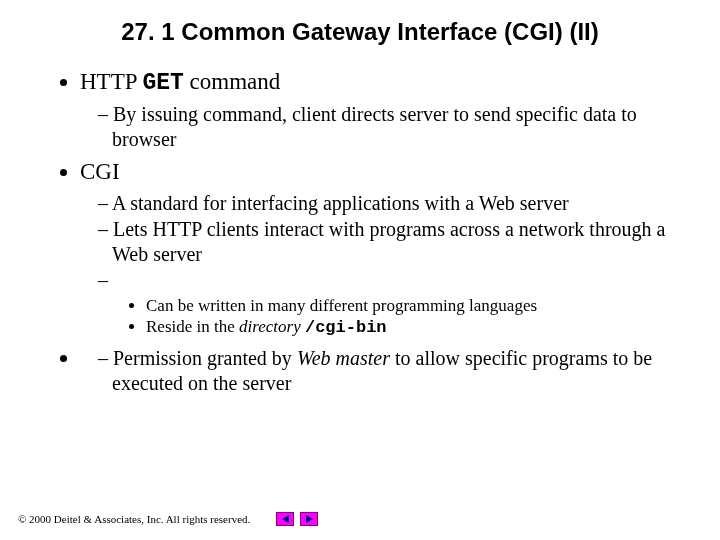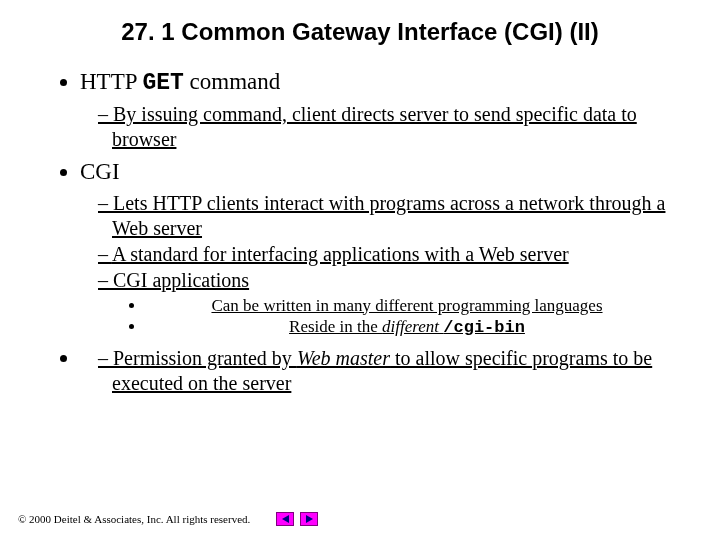--- a/index.html
+++ b/index.html
@@ -37,36 +37,34 @@
     list-style: none;
     margin: 4px 0 6px 0;
     padding-left: 18px;
   }
   ul.lvl2 > li {
     font-size: 20px;
     line-height: 1.25;
     text-indent: -14px;
     padding-left: 14px;
     margin-bottom: 1px;
-    text-decoration: underline;
   }
   ul.lvl2 > li::before {
     content: "– ";
   }
   ul.lvl3 {
     list-style: disc;
     margin: 2px 0 4px 0;
     padding-left: 34px;
   }
   ul.lvl3 > li {
     font-size: 17px;
     line-height: 1.25;
     text-indent: 0;
     padding-left: 0;
-    text-align: center;
   }
   .mono {
     font-family: "Courier New", Courier, monospace;
     font-weight: bold;
   }
   .ital { font-style: italic; }
   .footer {
     position: absolute;
     left: 18px;
     bottom: 14px;
@@ -114,28 +112,27 @@
     <li>
       <span>HTTP </span><span class="mono">GET</span><span> command</span>
       <ul class="lvl2">
         <li>By issuing command, client directs server to send specific data to browser</li>
       </ul>
     </li>
 
     <li>
       <span>CGI</span>
       <ul class="lvl2">
+        <li>A standard for interfacing applications with a Web server</li>
         <li>Lets HTTP clients interact with programs across a network through a Web server</li>
-        <li>A standard for interfacing applications with a Web server</li>
         <li>
-          <span>CGI applications</span>
           <ul class="lvl3">
             <li>Can be written in many different programming languages</li>
             <li>
-              <span>Reside in the </span><span class="ital">different </span><span class="mono">/cgi-bin</span>
+              <span>Reside in the </span><span class="ital">directory </span><span class="mono">/cgi-bin</span>
             </li>
           </ul>
         </li>
       </ul>
     </li>
 
     <li>
       <ul class="lvl2">
         <li>
           <span>Permission granted by </span><span class="ital">Web master</span><span> to allow specific programs to be executed on the server</span>

